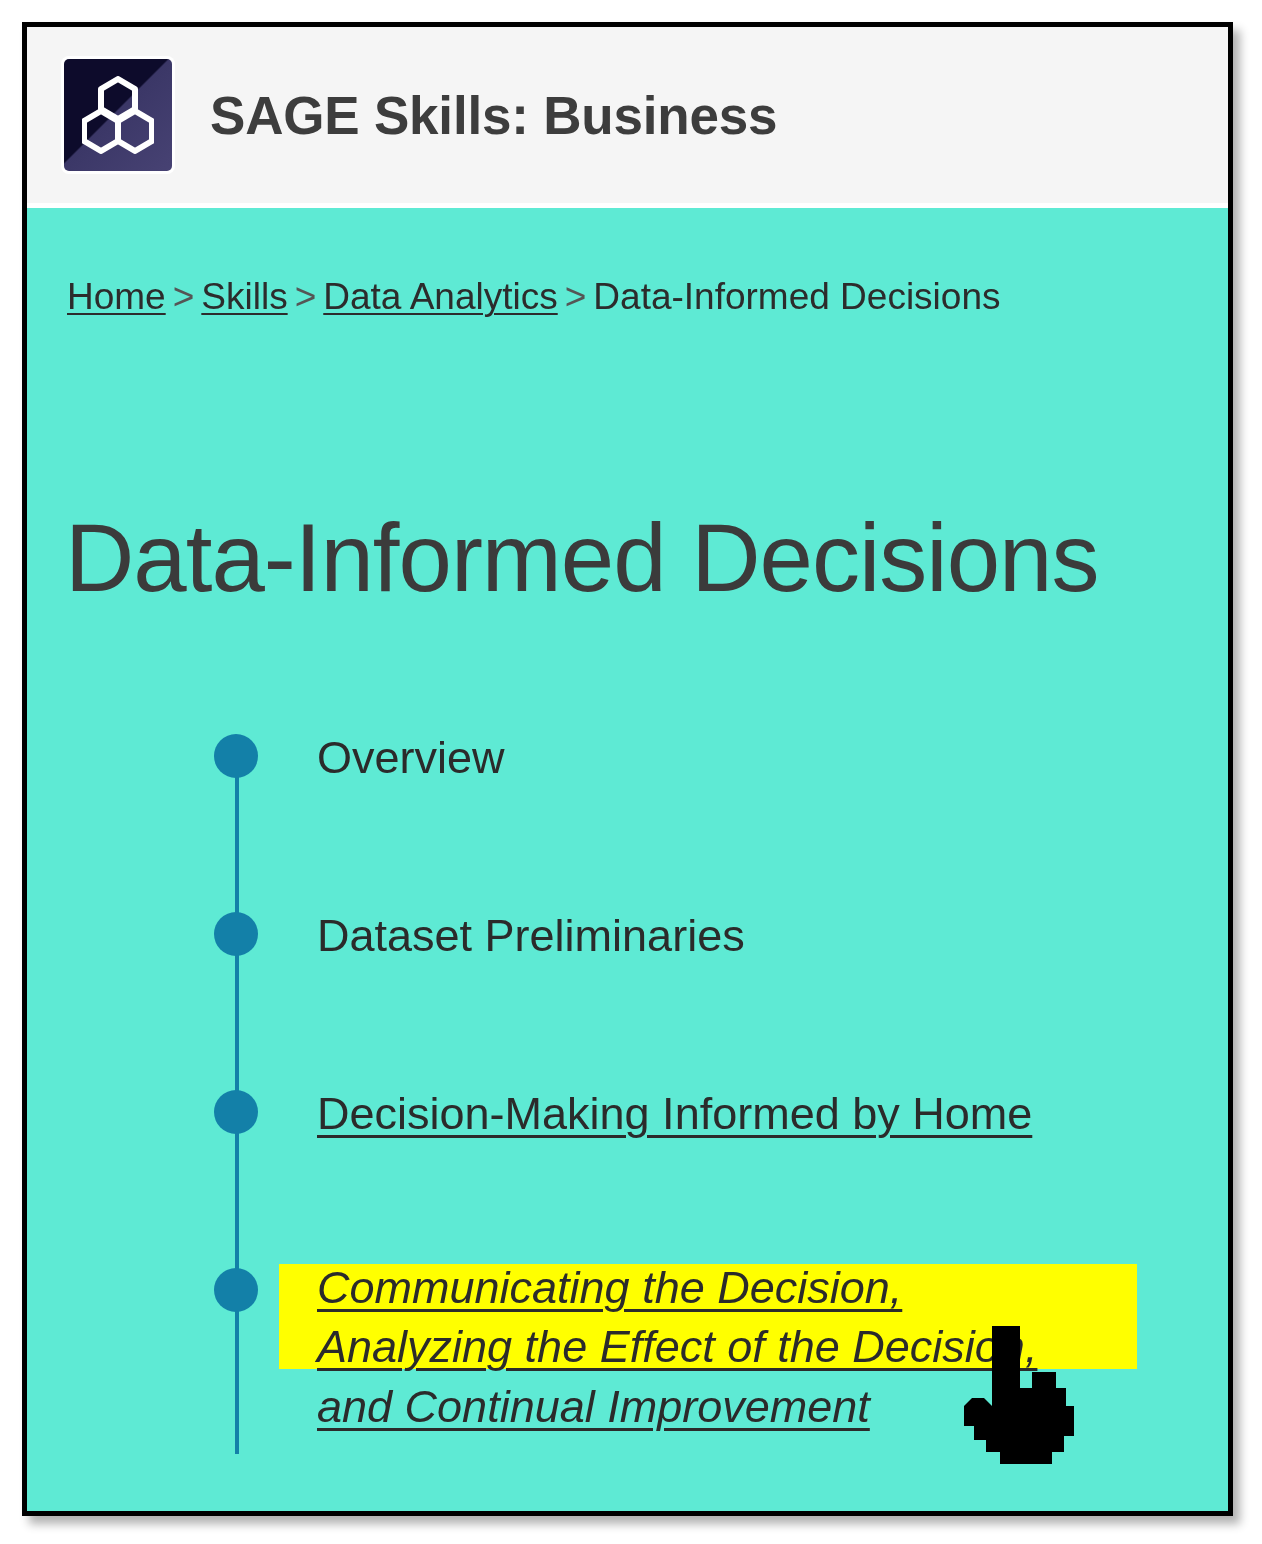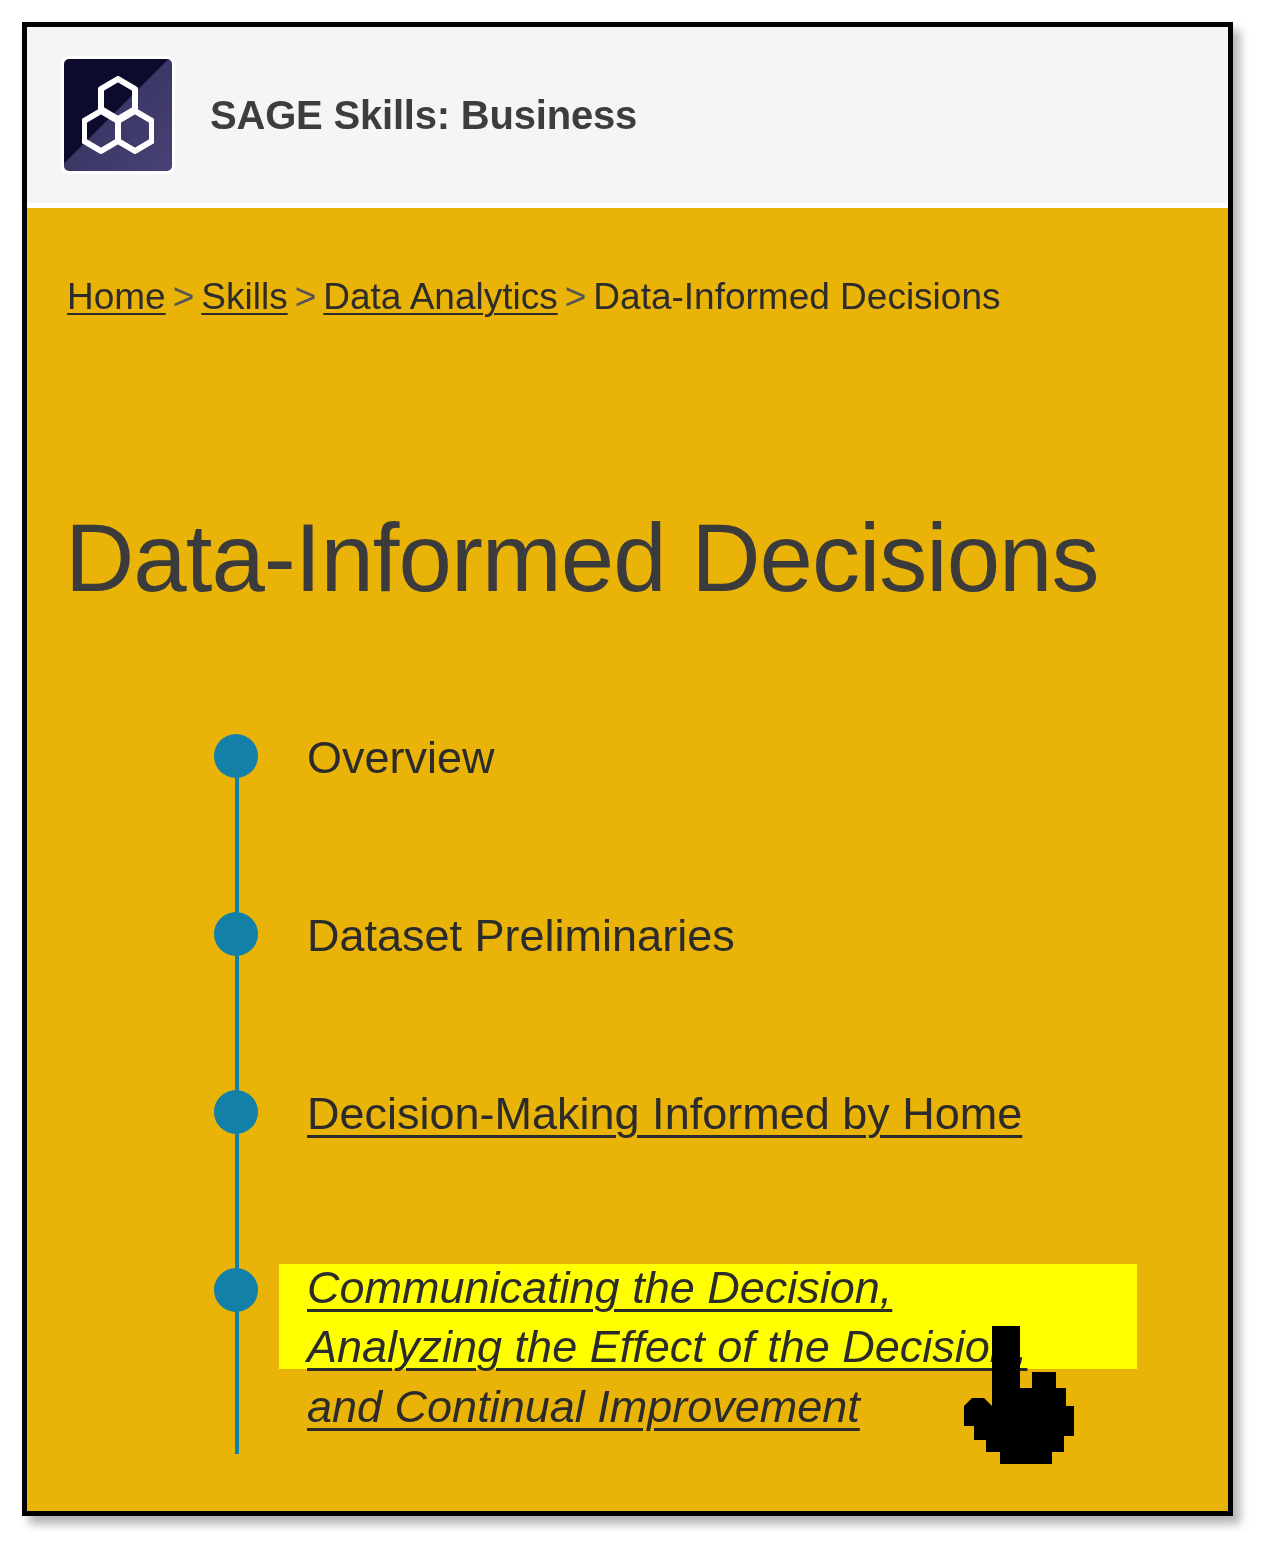--- a/index.html
+++ b/index.html
@@ -49,35 +49,35 @@
     background: linear-gradient(135deg, #0d0b2b 0%, #0d0b2b 47%, #3b3767 48%, #474273 100%);
     box-shadow: 0 0 0 3px #ffffff;
     flex: 0 0 auto;
     display: flex;
     align-items: center;
     justify-content: center;
   }
   #app-logo svg { display: block; }
   #app-title {
     margin-left: 38px;
-    font-size: 40px;
+    font-size: 53px;
     font-weight: bold;
     color: #3d3d3d;
     letter-spacing: -0.2px;
     white-space: nowrap;
   }
 
   
   #page-body {
     position: absolute;
     left: 0;
     top: 181px;
     right: 0;
     bottom: 0;
-    background: #eab308;
+    background: #5eead4;
     padding: 0 40px;
     box-sizing: border-box;
   }
 
   
   #breadcrumb {
     position: absolute;
     left: 40px;
     top: 70px;
     font-size: 37px;
@@ -137,21 +137,21 @@
   .timeline-dot {
     position: absolute;
     left: 187px;
     width: 44px;
     height: 44px;
     border-radius: 50%;
     background: #1380a8;
   }
   .timeline-label {
     position: absolute;
-    left: 280px;
+    left: 290px;
     font-size: 45px;
     color: #2b2b2b;
     line-height: 1.32;
     white-space: pre-line;
   }
   .timeline-label.is-link {
     text-decoration: underline;
     text-decoration-thickness: 3px;
     text-underline-offset: 6px;
     cursor: pointer;

